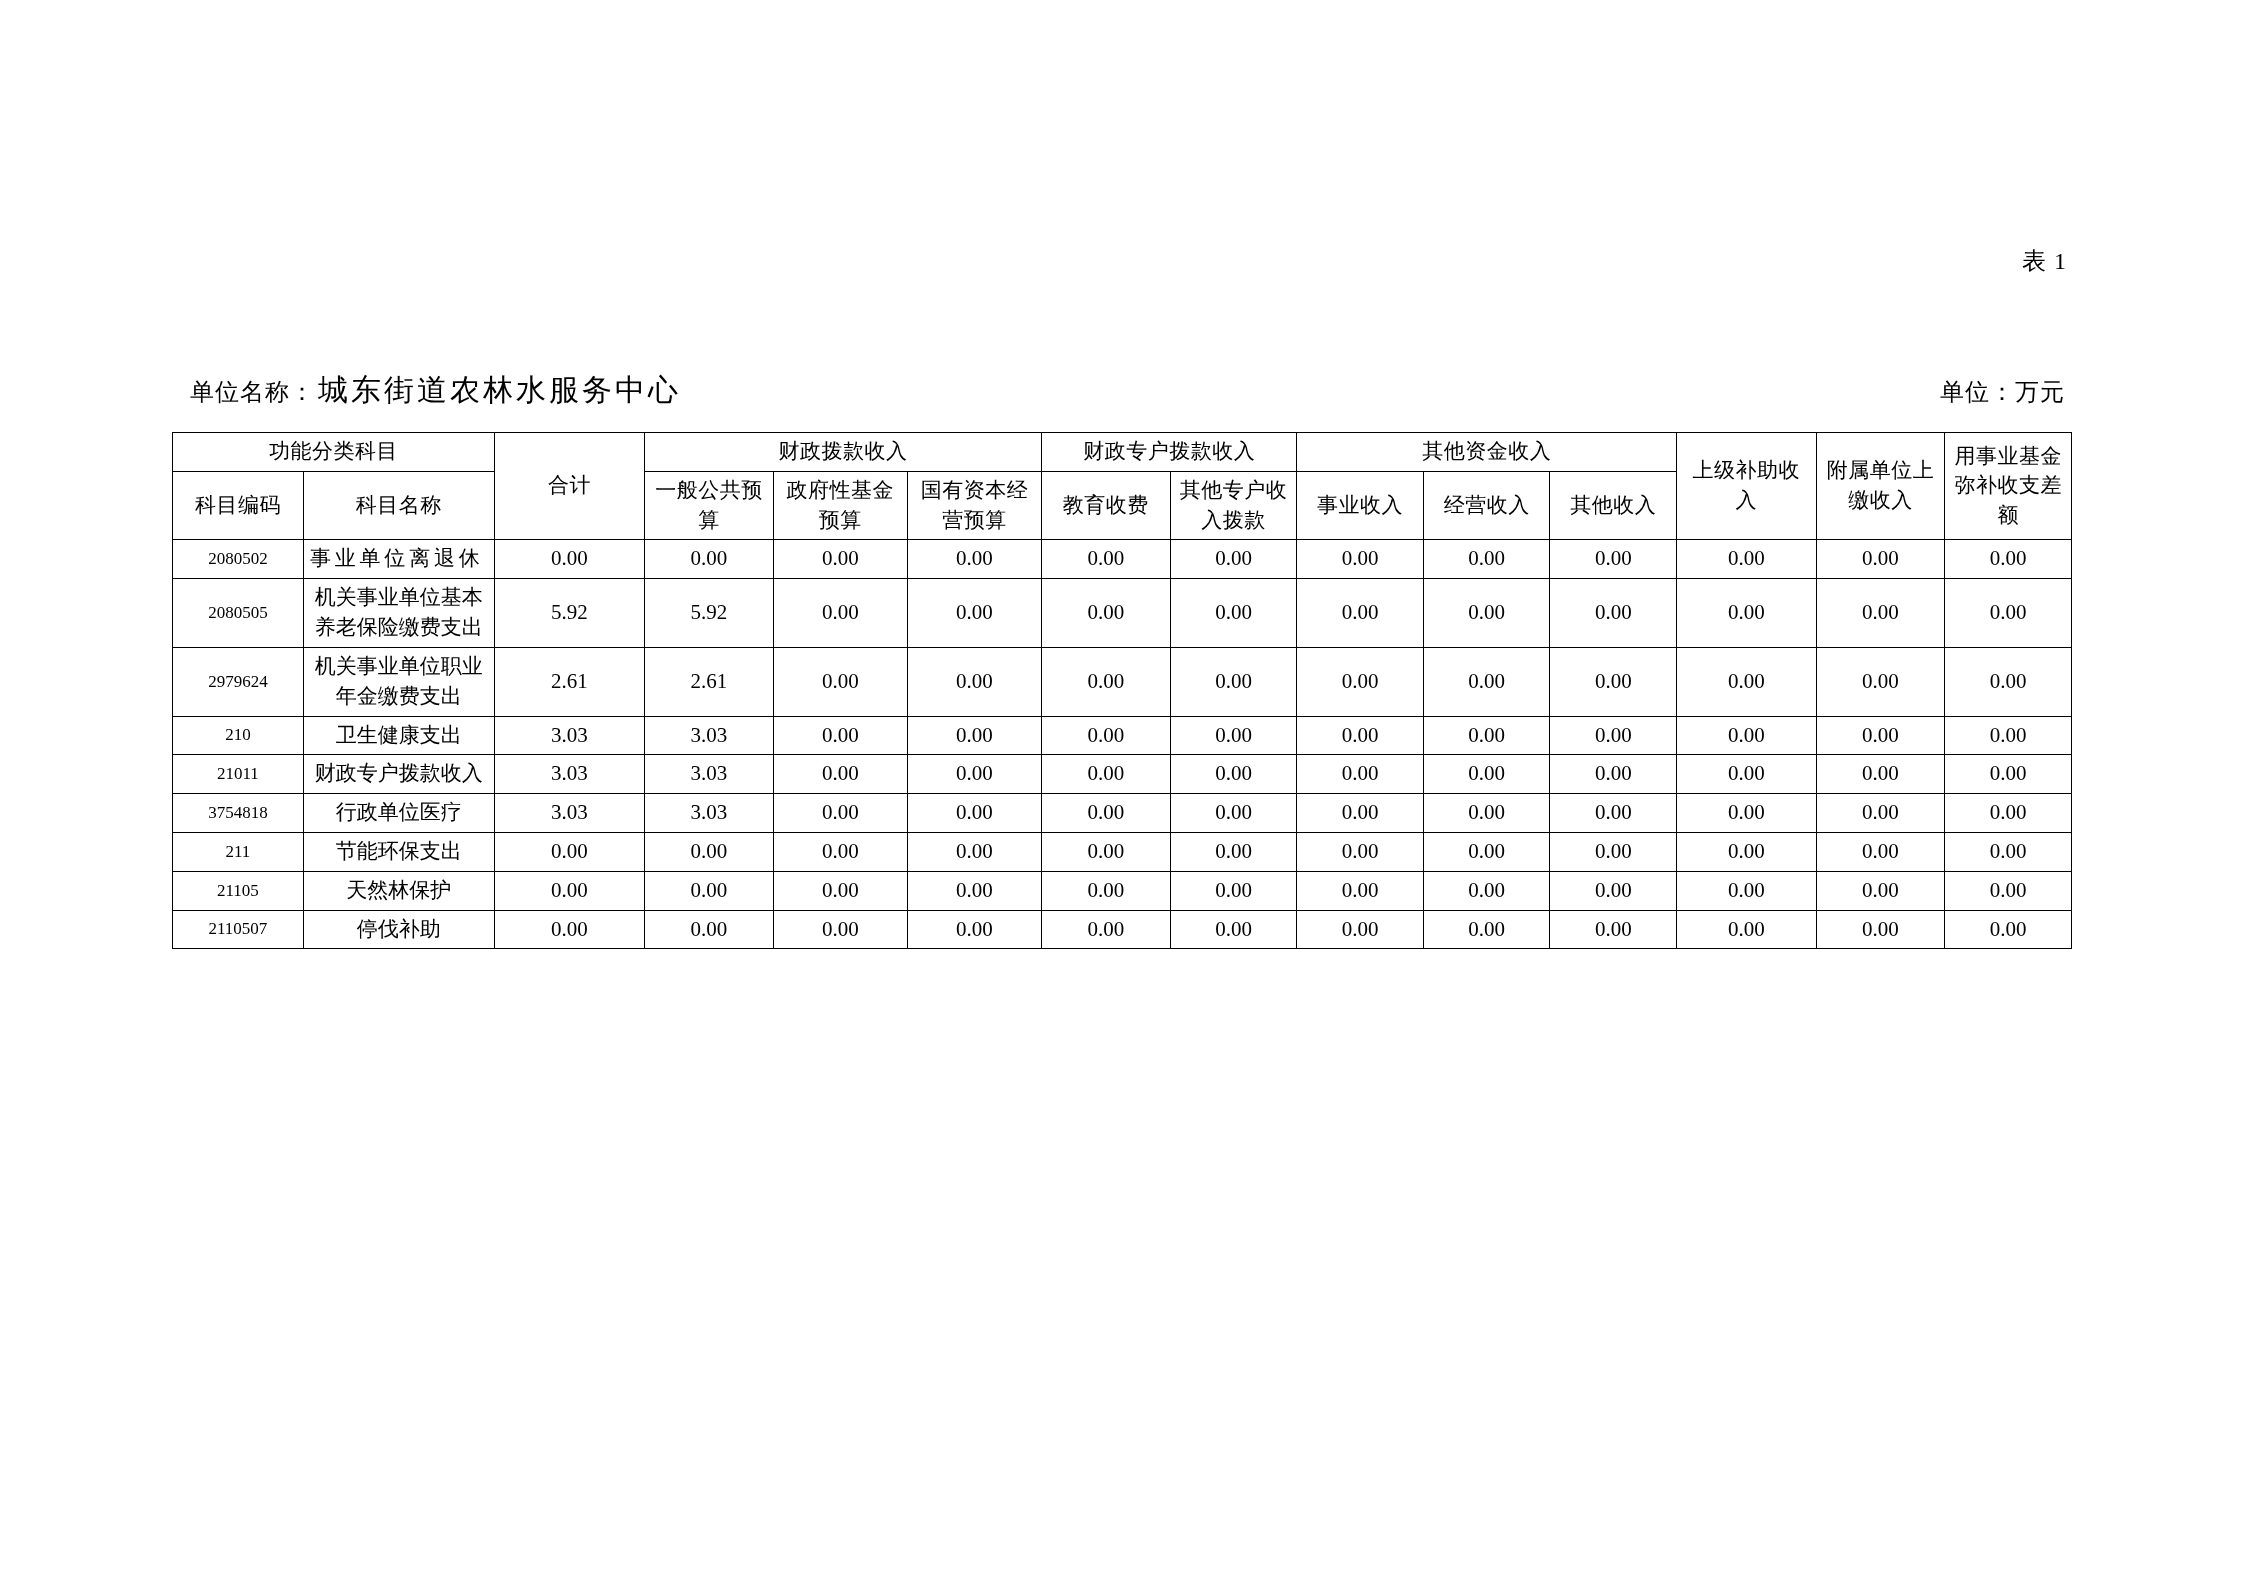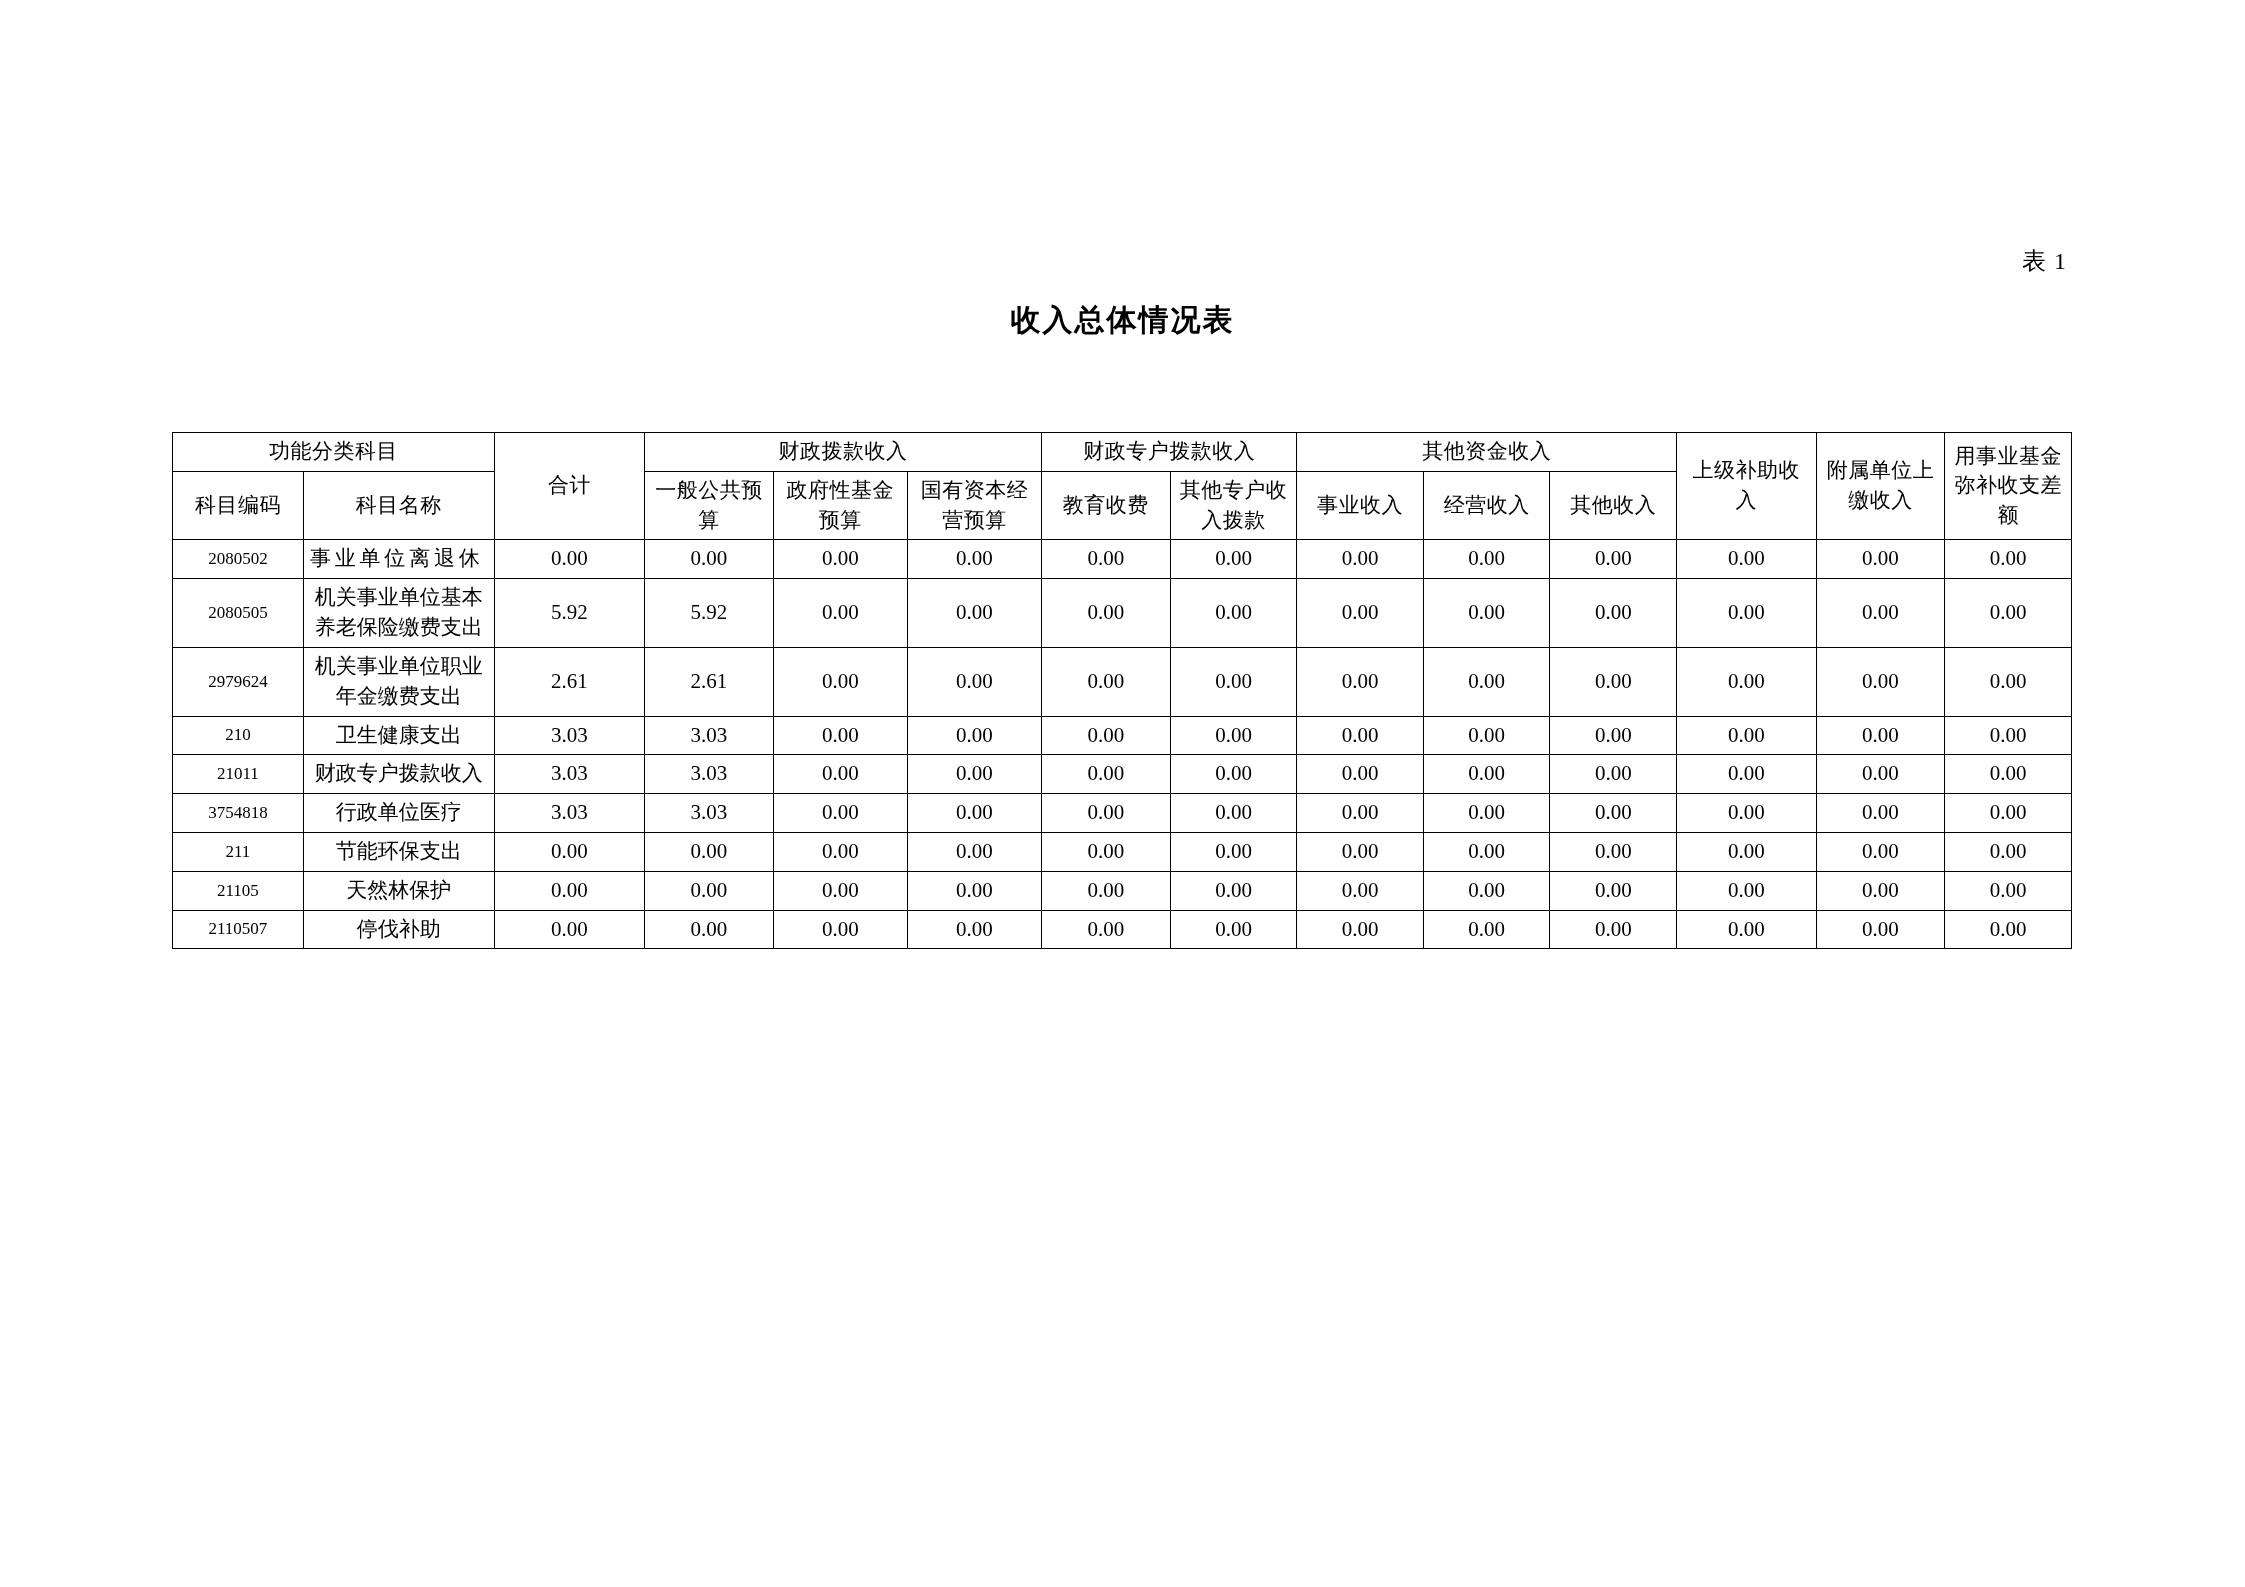--- a/index.html
+++ b/index.html
@@ -125,22 +125,26 @@
   col.c-fund { width: 118px; }
   .two-line { line-height: 1.4; }
 </style>
 </head>
 <body>
 
 <div class="page">
 
   <div class="table-label">表 1</div>
 
-  <div class="doc-title">收入总体情况表</div>
-
+
+  <div class="meta-row">
+    <span class="unit-label">单位名称：</span>
+    <span class="unit-name">城东街道农林水服务中心</span>
+    <span class="amount-unit">单位：万元</span>
+  </div>
 
   <table class="main">
     <colgroup>
       <col class="c-code">
       <col class="c-name">
       <col class="c-total">
       <col class="c-gen">
       <col class="c-gov">
       <col class="c-soe">
       <col class="c-edu">

